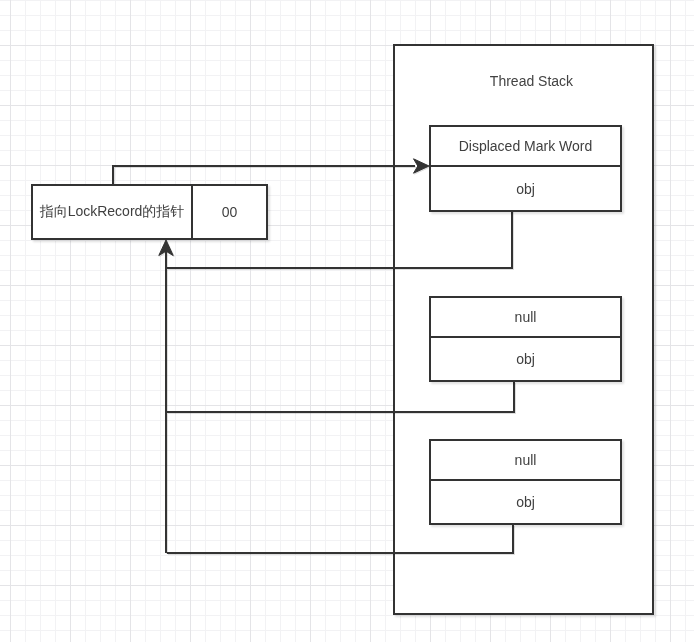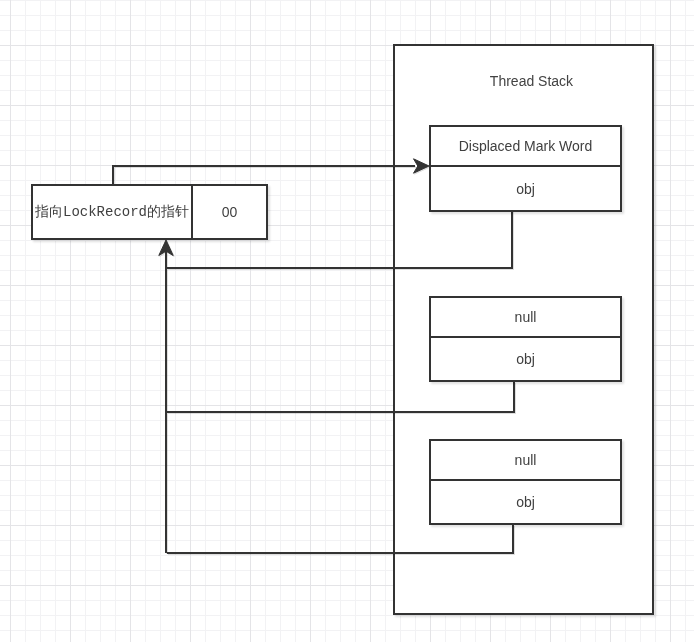--- a/index.html
+++ b/index.html
@@ -103,21 +103,20 @@
     display:flex;
     align-items:center;
     justify-content:center;
     font-size:14px;
     color:#3f3f3f;
     white-space:nowrap;
   }
   .lockbox .lb1{
     flex:1 1 auto;
     border-right:2px solid #333333;
-    font-family:Liberation Mono, monospace;
   }
   .lockbox .lb2{
     flex:0 0 73px;
   }
 </style>
 </head>
 <body>
 
 <div class="canvas">
 

